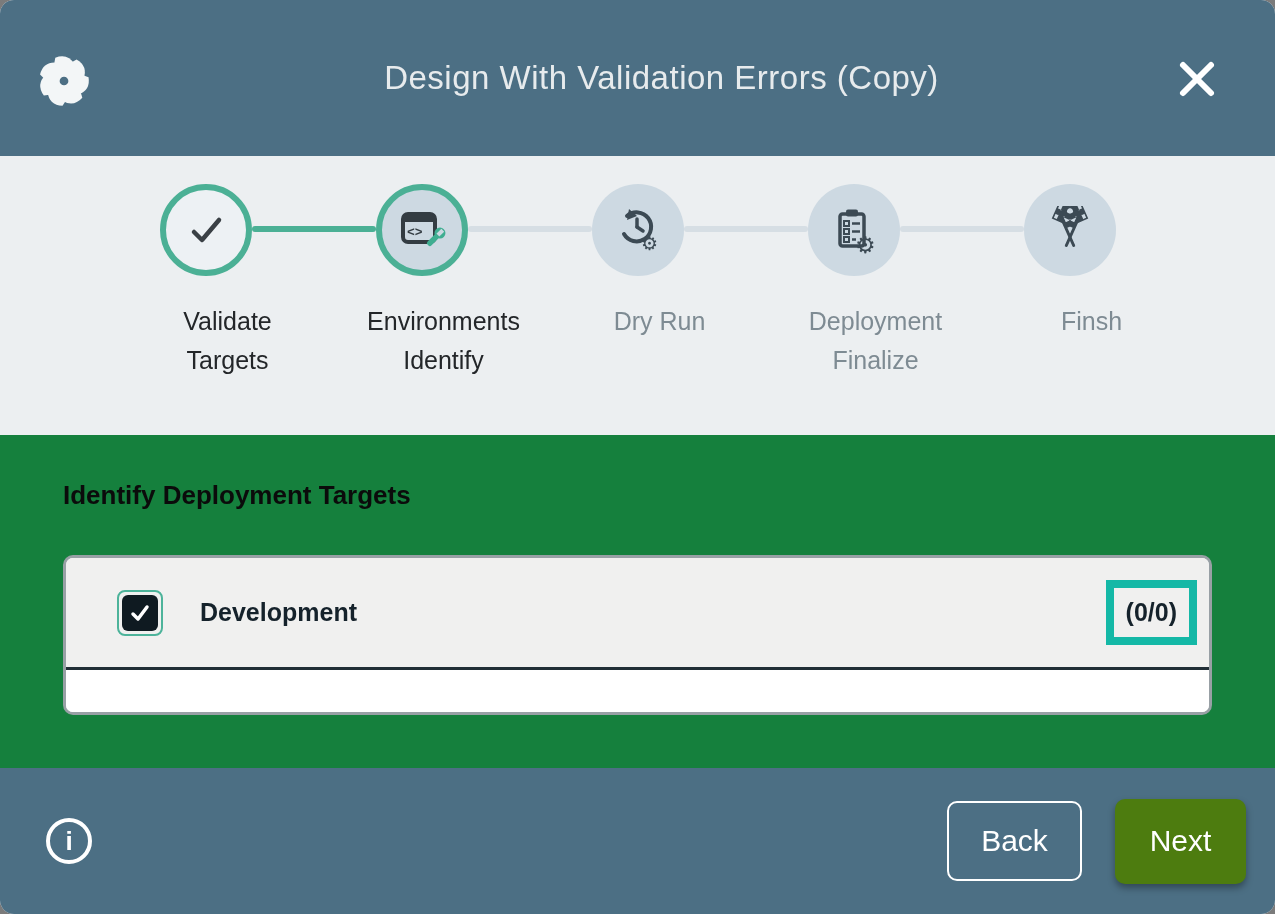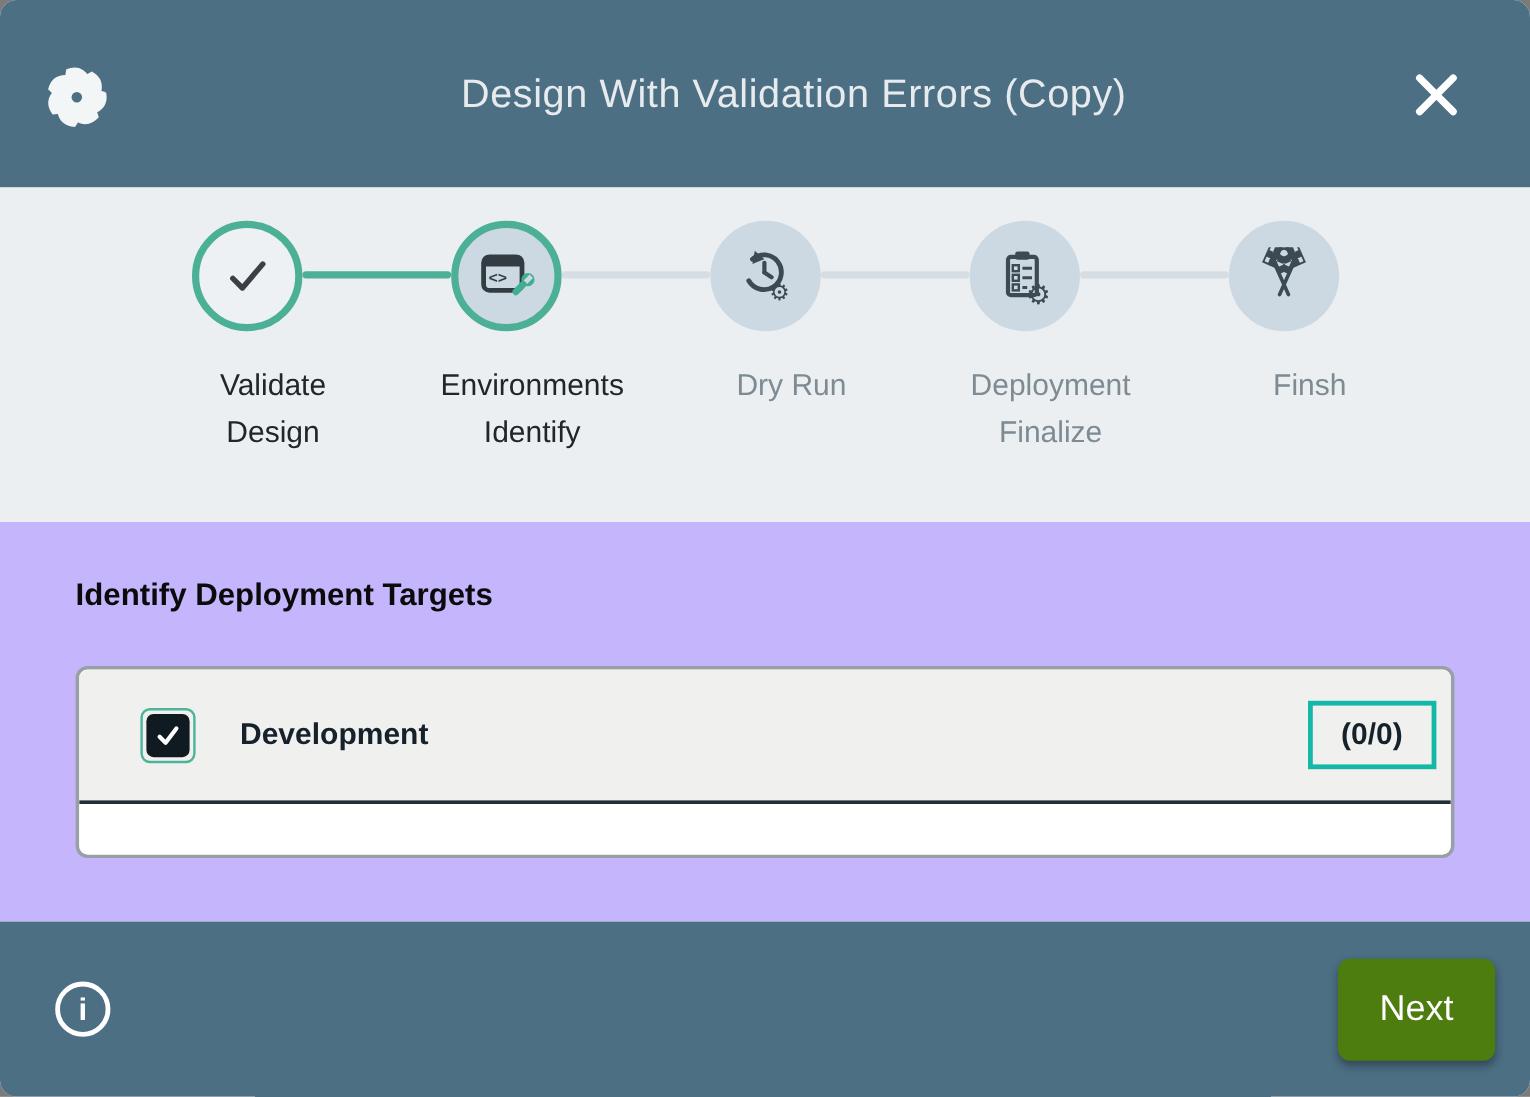--- a/index.html
+++ b/index.html
@@ -60,21 +60,21 @@
   .connector.c0{left:154px;background:#4bb095;}
   .connector.c1{left:370px;}
   .connector.c2{left:586px;}
   .connector.c3{left:802px;}
   .step-label{
     margin-top:26px;text-align:center;
     font-size:25px;line-height:39px;color:#7e8b93;margin-left:44px;
   }
   .step-col.active .step-label{color:#232629;}
   
-  .main{flex:1;background:#c4b5fd;position:relative;}
+  .main{flex:1;background:#15803d;position:relative;}
   .content-heading{
     position:absolute;left:63px;top:45px;
     font-size:26px;font-weight:700;color:#0b0b0b;
   }
   .target-box{
     position:absolute;left:63px;top:120px;
     width:1149px;height:160px;
     box-sizing:border-box;
     border:3px solid #98a0a5;border-radius:10px;
     overflow:hidden;background:#fff;
@@ -94,22 +94,22 @@
   .checkbox-inner{
     width:36px;height:36px;border-radius:6px;background:#0f1a21;
     display:flex;align-items:center;justify-content:center;
   }
   .target-name{
     margin-left:37px;
     font-size:25px;font-weight:700;color:#15222b;
   }
   .row-spacer{flex:1;}
   .annotation-box{
-    border:4px solid #14b8a6;
-    padding:10px 24px;
+    border:8px solid #14b8a6;
+    padding:10px 12px;
     display:flex;align-items:center;justify-content:flex-end;
   }
   .target-count{font-size:25px;font-weight:700;color:#15222b;}
   
   .footer{
     height:146px;flex:0 0 146px;
     background:#4c6f84;
     display:flex;align-items:center;
     position:relative;
   }
@@ -195,21 +195,21 @@
       <div class="step-col active">
         <div class="circle done">
           <span>
             <svg class="icon-svg" width="46" height="46" viewBox="0 0 46 46">
               <polyline points="11,25 19,33 36,13" fill="none" stroke="#3a4045" stroke-width="4.5" stroke-linecap="round" stroke-linejoin="round"></polyline>
             </svg>
           </span>
         </div>
         <div class="step-label">
           <div>Validate</div>
-          <div>Design</div>
+          <div>Targets</div>
         </div>
       </div>
 
       <div class="step-col active">
         <div class="circle current">
           <span>
             <svg class="icon-svg" width="48" height="48" viewBox="0 0 48 48">
               <rect x="5" y="8" width="32" height="28" rx="5" fill="none" stroke="#333c42" stroke-width="4"></rect>
               <path d="M5 13 a5 5 0 0 1 5-5 h22 a5 5 0 0 1 5 5 v3 H5 Z" fill="#333c42"></path>
               <text x="9" y="30" font-family="Liberation Mono, monospace" font-size="13" font-weight="bold" fill="#333c42">&lt;&gt;</text>
@@ -326,17 +326,18 @@
           <span class="target-count">(0/0)</span>
         </span>
       </div>
       <div style="height:64px;background:#fff;"></div>
     </div>
   </div>
 
   <div class="footer">
     <button class="info-btn">i</button>
     <div class="footer-buttons">
+      <button class="back-btn">Back</button>
       <button class="next-btn">Next</button>
     </div>
   </div>
 
 </div>
 
 </body></html>

